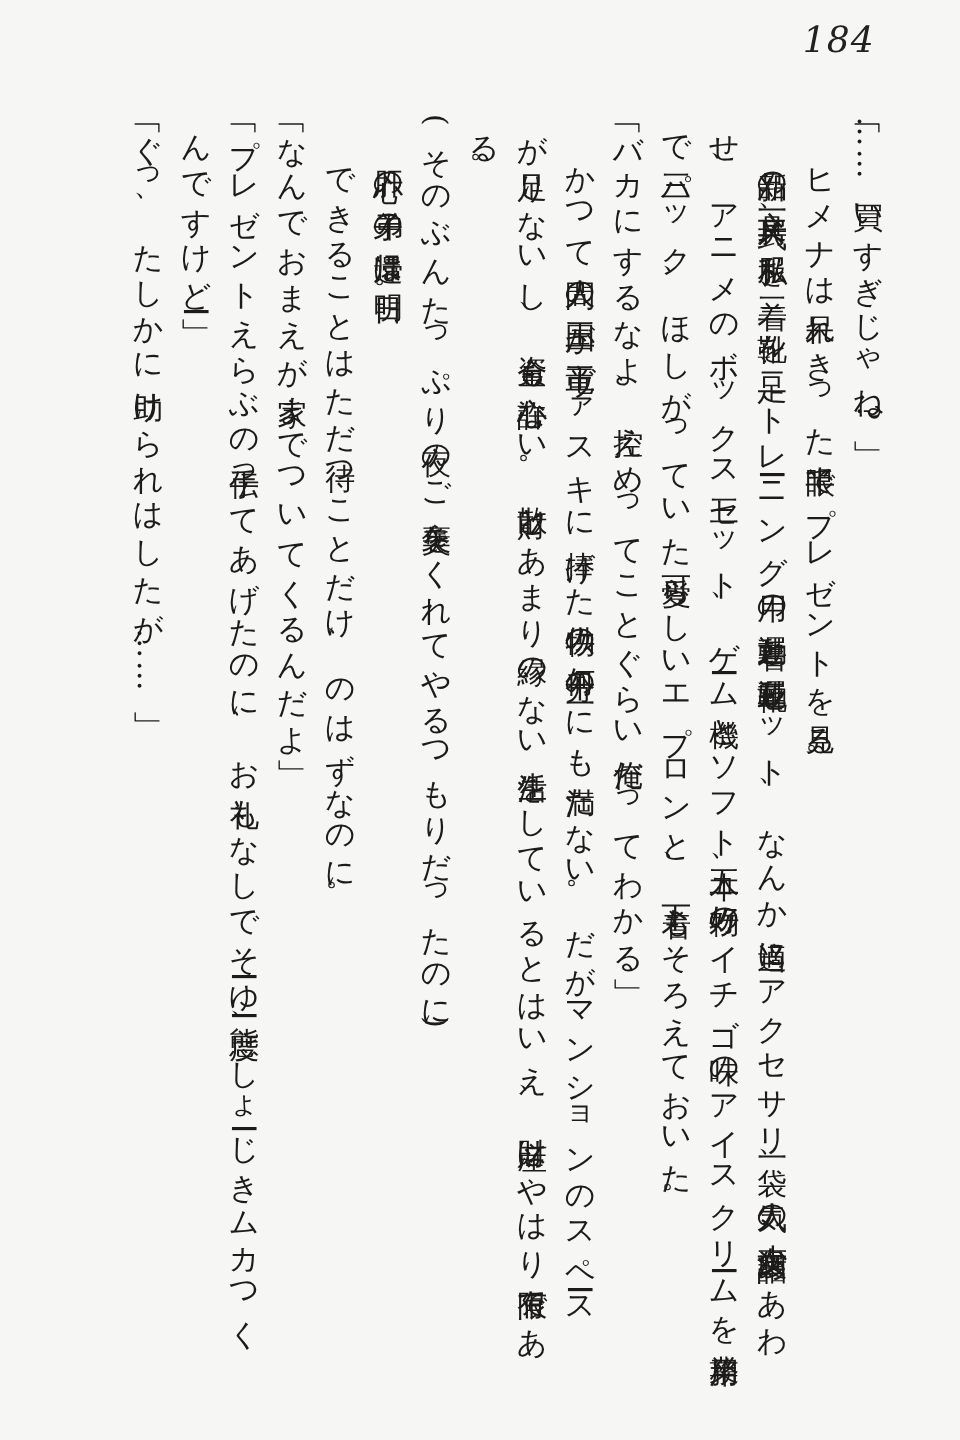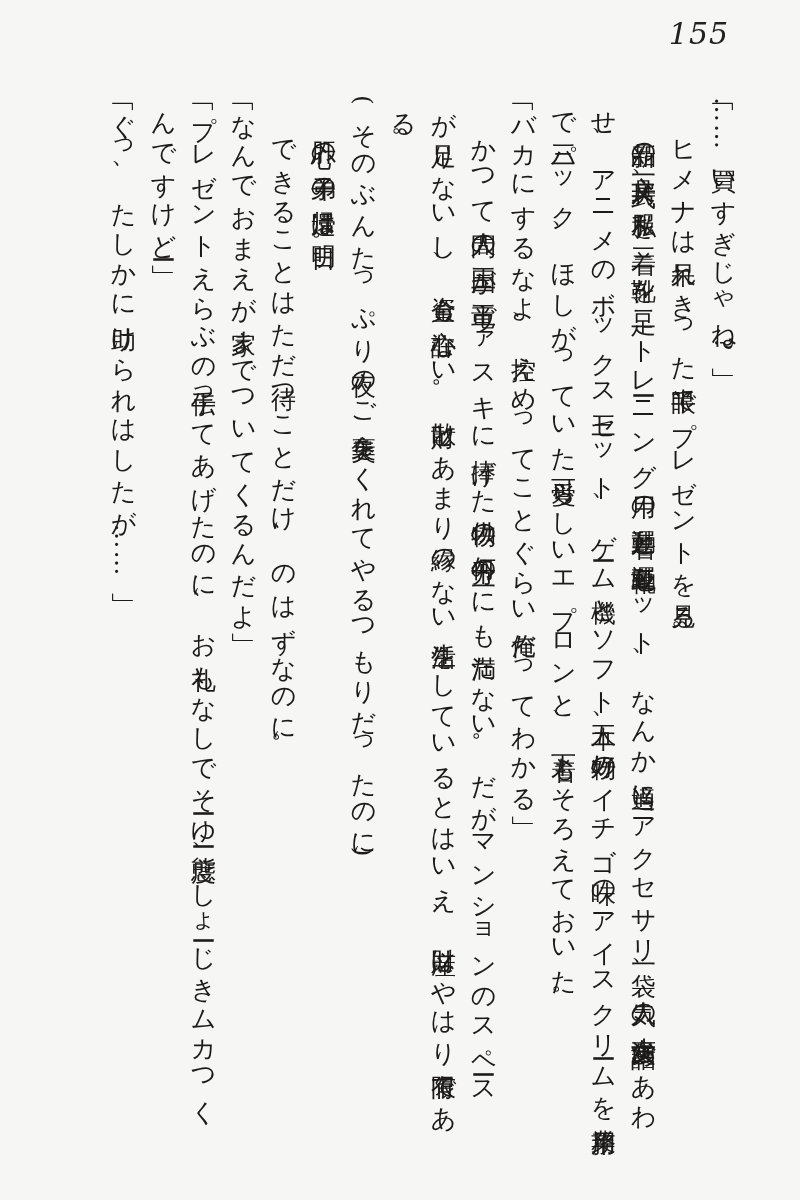--- a/index.html
+++ b/index.html
@@ -44,21 +44,21 @@
     padding: 0;
   }
   .text-block p.indent {
     text-indent: 27px;
   }
 </style>
 </head>
 <body>
 
 <div class="page">
-  <div class="page-number">155</div>
+  <div class="page-number">184</div>
 
   <div class="text-block">
     <p>「……買いすぎじゃね?」</p>
     <p class="indent">ヒメナは呆れきった半眼でプレゼントを見る。</p>
     <p class="indent">新品の文房具一式、私服を三着、靴を二足、トレーニング用の運動着と運動靴二セット、なんか適当にアクセサリ一袋、人気の少女漫画詰めあわせ、アニメのボックス三セット、ゲーム機とソフト五本、好物のイチゴ味のアイスクリームを業務用で三パック、ほしがっていた可愛らしいエプロンと、下着もそろえておいた。</p>
     <p>「バカにするなよ、控えめってことぐらい俺だってわかる」</p>
     <p class="indent">かつて人間の王国が竜王ヴァスキに捧げた供物の何千分の一にも満たない。だがマンションのスペースが足りないし、資金も心許ない。散財とあまり縁のない生活をしているとはいえ、財産はやはり有限である。</p>
     <p>(そのぶんたっぷり夜のご褒美をくれてやるつもりだったのに)</p>
     <p class="indent">肝心の弟子の帰還は明日。</p>
     <p class="indent">できることはただ待つことだけ、のはずなのに。</p>

